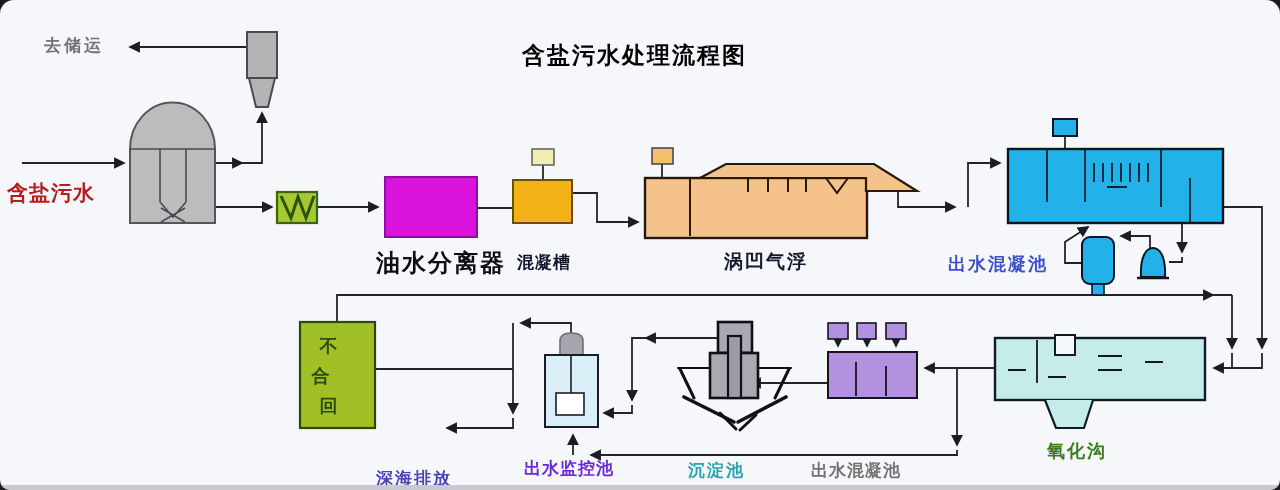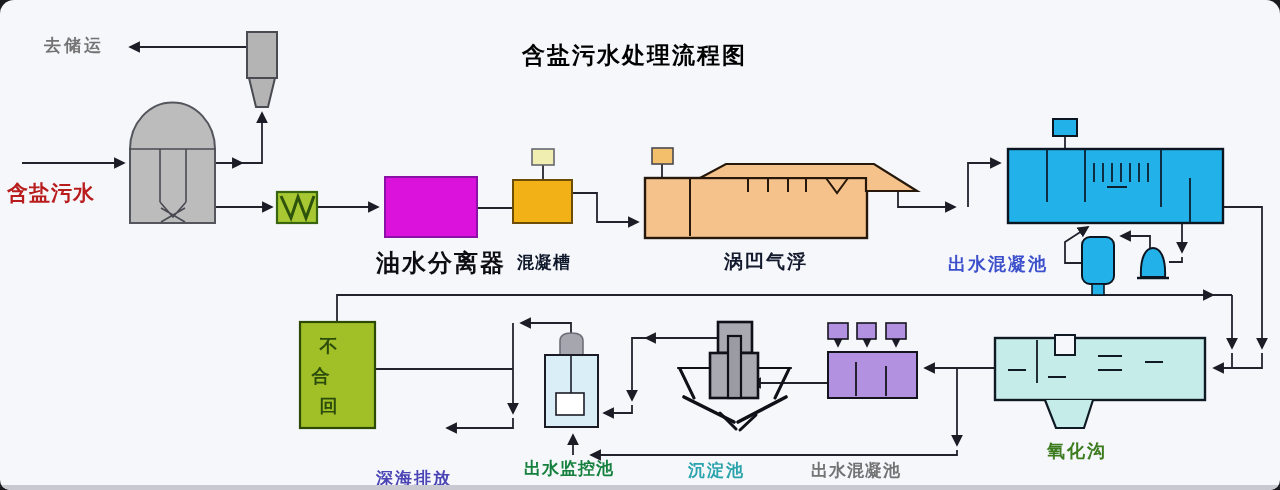--- a/index.html
+++ b/index.html
@@ -11,21 +11,21 @@
   .frame svg{position:absolute;left:0;top:0;}
   .lbl{position:absolute;font-weight:bold;white-space:nowrap;}
   .lbl-title{left:522px;top:40px;font-size:23px;color:#000000;letter-spacing:2px;}
   .lbl-tostorage{left:44px;top:34px;font-size:17px;color:#737373;letter-spacing:3px;}
   .lbl-inlet{left:7px;top:179px;font-size:21px;color:#b91c1c;letter-spacing:1px;}
   .lbl-ows{left:376px;top:247px;font-size:24px;color:#0d0d12;letter-spacing:2px;}
   .lbl-coag{left:517px;top:251px;font-size:17px;color:#0f172a;letter-spacing:1px;}
   .lbl-caf{left:724px;top:249px;font-size:19px;color:#141a2e;letter-spacing:2px;}
   .lbl-daf{left:948px;top:252px;font-size:18px;color:#3d50cc;letter-spacing:2px;}
   .lbl-sea{left:376px;top:467px;font-size:17px;color:#4a44b4;letter-spacing:2px;}
-  .lbl-monitor{left:524px;top:457px;font-size:17px;color:#15803d;letter-spacing:1px;}
+  .lbl-monitor{left:524px;top:457px;font-size:17px;color:#6d28d9;letter-spacing:1px;}
   .lbl-sed{left:688px;top:459px;font-size:17px;color:#2aa3ad;letter-spacing:2px;}
   .lbl-ecoag{left:811px;top:459px;font-size:17px;color:#737373;letter-spacing:1px;}
   .lbl-ditch{left:1047px;top:439px;font-size:18px;color:#3d7b1f;letter-spacing:2px;font-family:Liberation Mono, monospace;}
   .offspec-text{
     position:absolute;left:300px;top:331px;width:57px;
     font-size:18px;font-weight:bold;color:#2c4c0c;text-align:center;line-height:30px;
   }
   .offspec-text div{letter-spacing:16px;text-indent:16px;}
   .bottom-strip{position:absolute;left:0;top:485px;width:1280px;height:5px;background:#c9c9d2;}
 </style>

